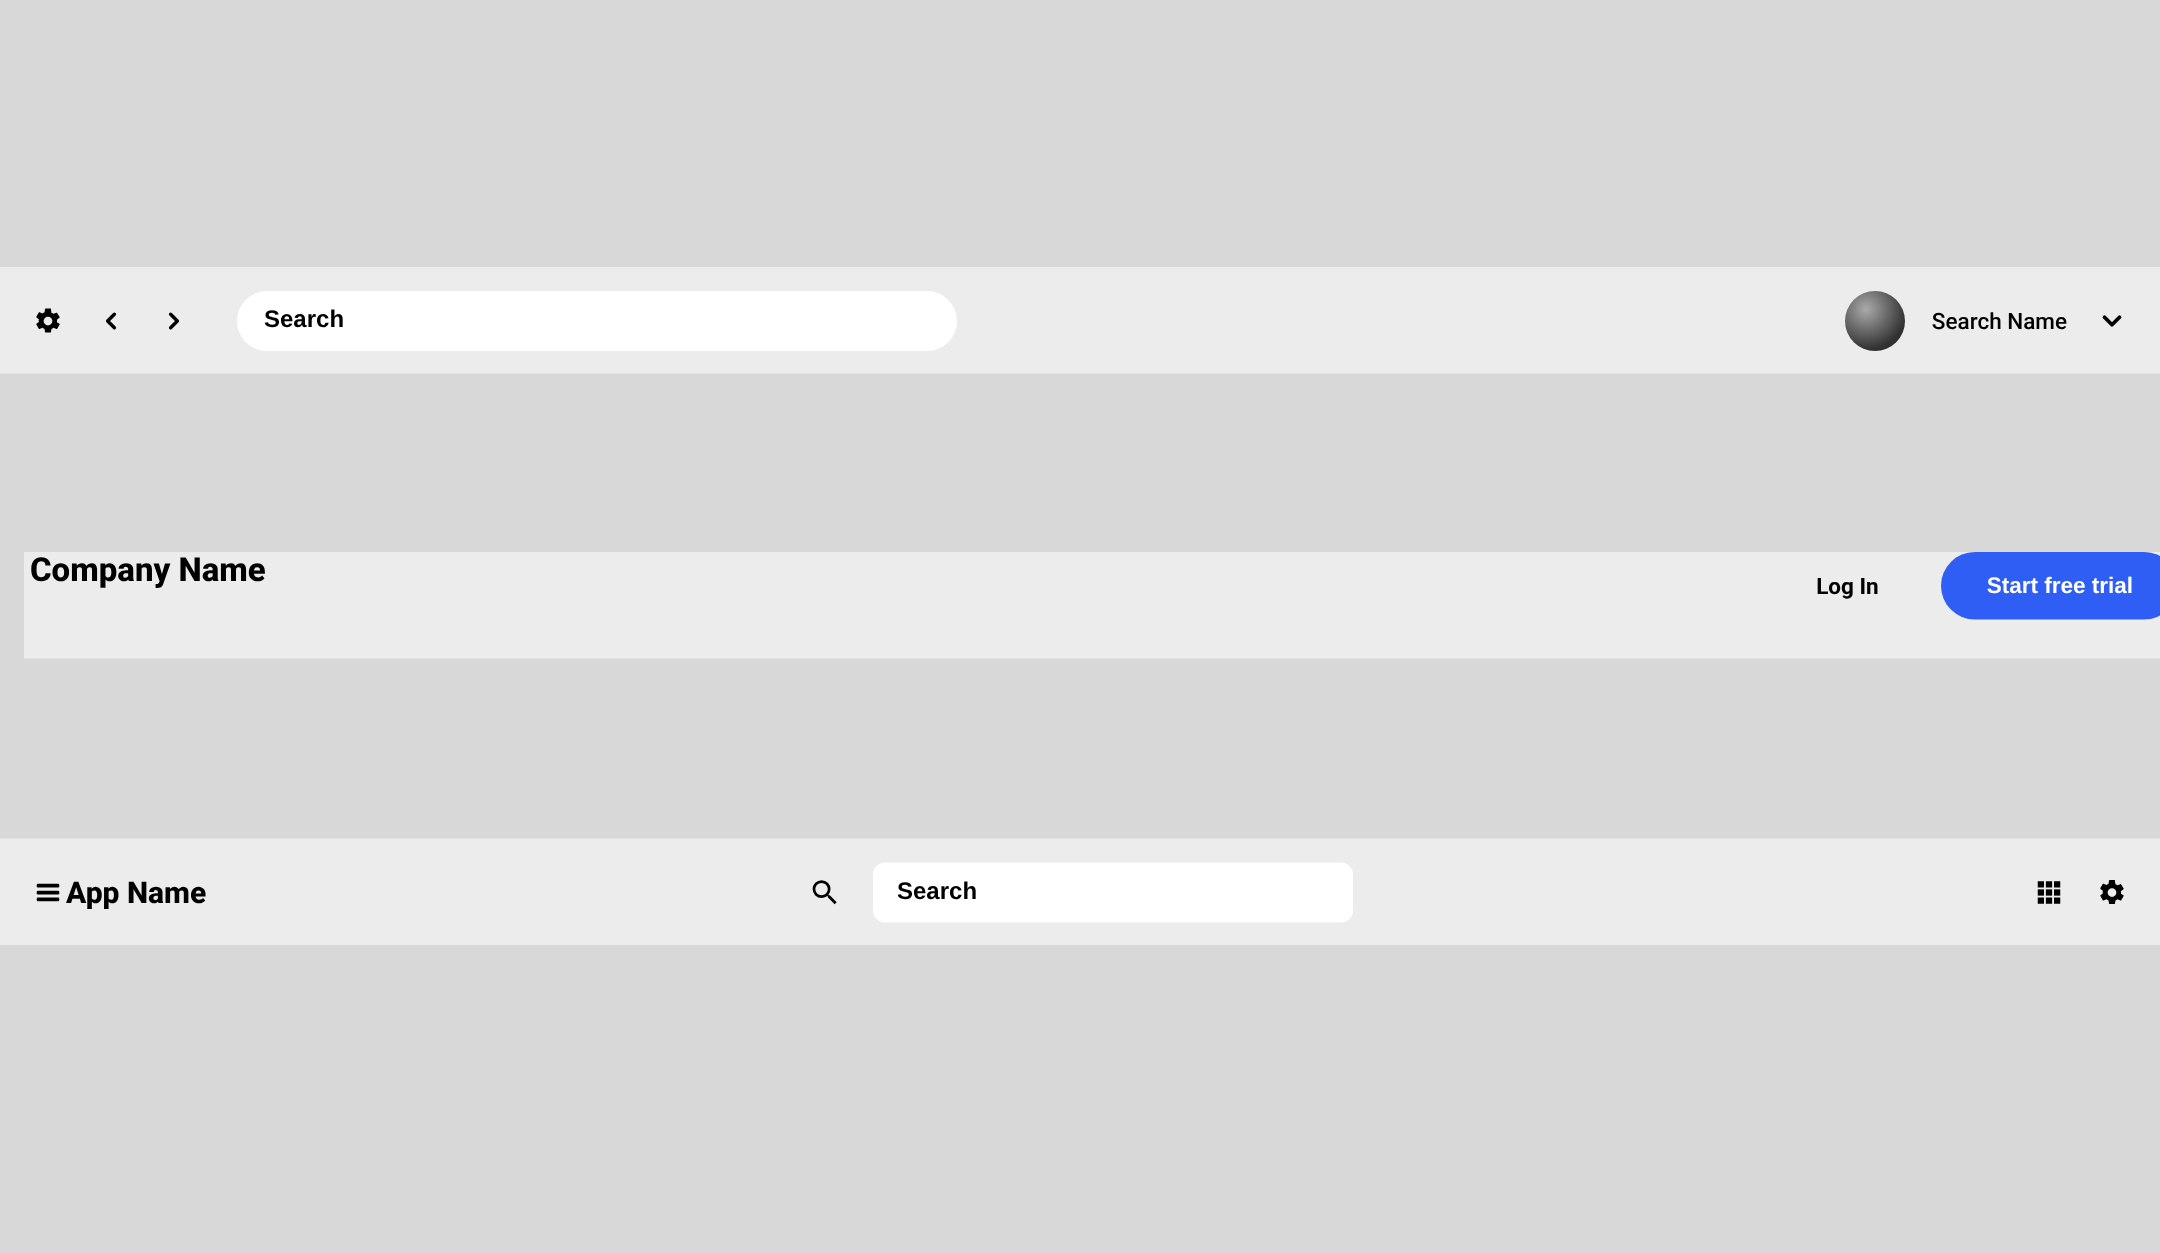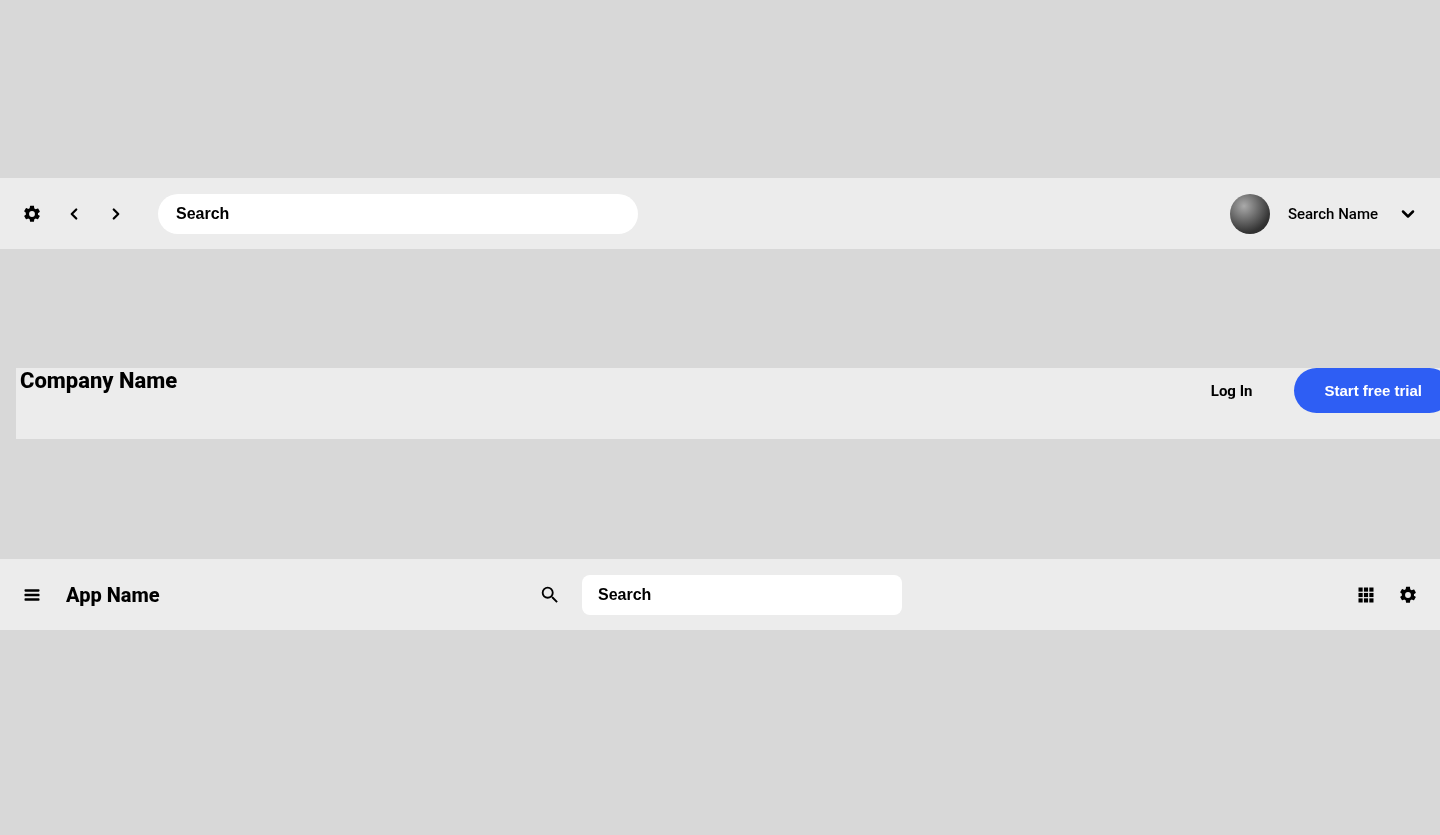--- a/index.html
+++ b/index.html
@@ -140,21 +140,20 @@
       width: 100%;
       height: 71px;
       background: #ececec;
       display: flex;
       align-items: center;
       padding: 0 20px;
     }
     .navbar3 .left {
       display: flex;
       align-items: center;
-      gap: 22px;
     }
     .navbar3 .appname {
       font-size: 20px;
       font-weight: 800;
     }
     .navbar3 .center {
       position: absolute;
       left: 50%;
       transform: translateX(-50%);
       display: flex;

